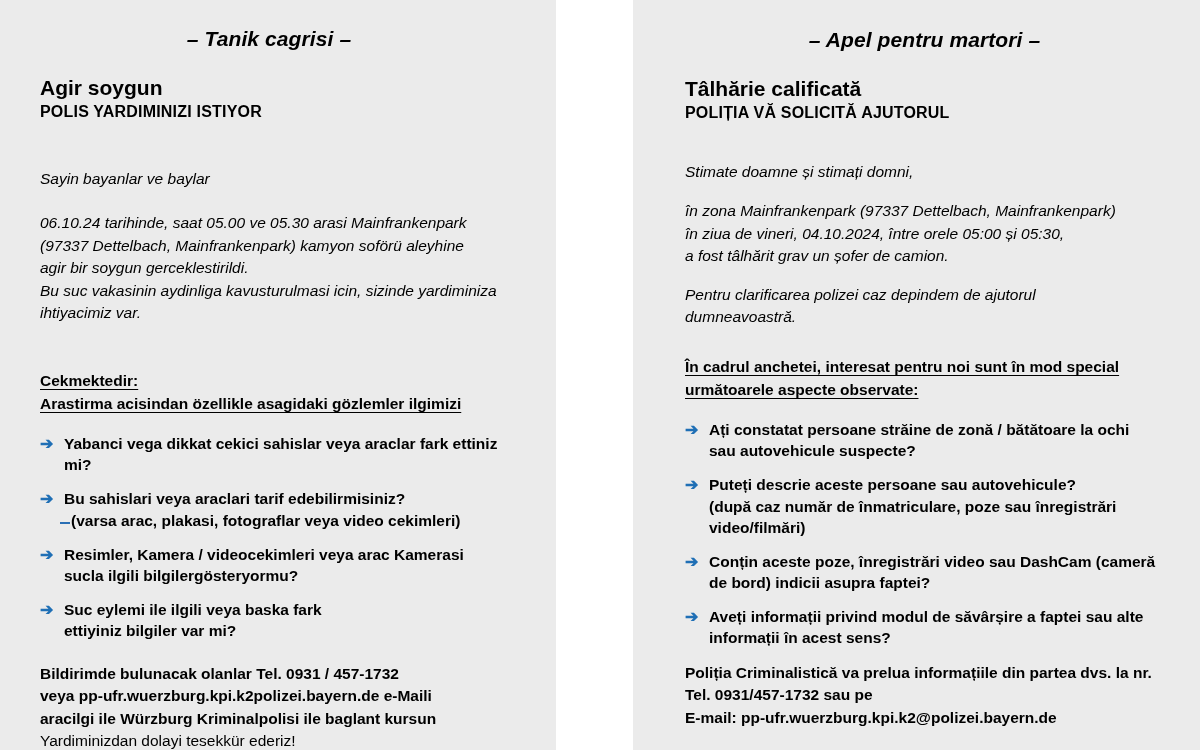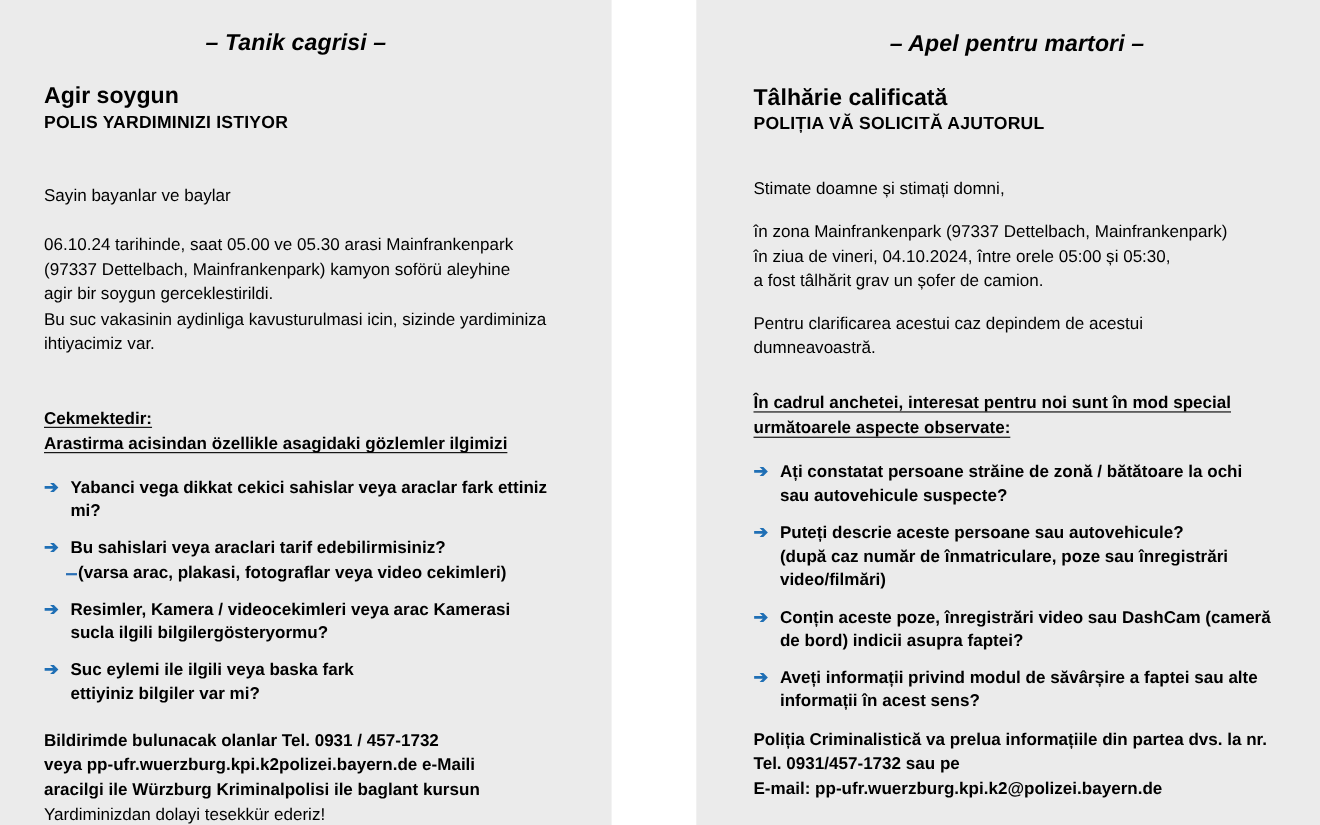--- a/index.html
+++ b/index.html
@@ -55,20 +55,21 @@
   }
   .head-1 { font-size: 21px; }
   .head-2 { font-size: 16px; letter-spacing: 0.2px; }
   .left .head-block  { margin-top: 24px; }
   .right .head-block { margin-top: 24px; }
 
   .para {
     font-size: 15.5px;
     line-height: 1.45;
     font-weight: normal;
+    font-style: italic;
   }
 
   .underlined {
     font-weight: bold;
     font-size: 15.5px;
     line-height: 1.5;
     text-decoration: underline;
     text-underline-offset: 2.5px;
   }
 
@@ -198,21 +199,21 @@
 
       <div class="para">Stimate doamne și stimați domni,</div>
 
       <div class="para" style="margin-top:17px">
         <div>în zona Mainfrankenpark (97337 Dettelbach, Mainfrankenpark)</div>
         <div>în ziua de vineri, 04.10.2024, între orele 05:00 și 05:30,</div>
         <div>a fost tâlhărit grav un șofer de camion.</div>
       </div>
 
       <div class="para" style="margin-top:16px">
-        <div>Pentru clarificarea acestui caz depindem de acestui</div>
+        <div>Pentru clarificarea polizei caz depindem de ajutorul</div>
         <div>dumneavoastră.</div>
       </div>
 
       <div style="height:26px"></div>
 
       <div class="underlined">În cadrul anchetei, interesat pentru noi sunt în mod special</div>
       <div class="underlined">următoarele aspecte observate:</div>
 
       <ul class="bullet-list" style="margin-top:18px">
         <li class="bullet">

